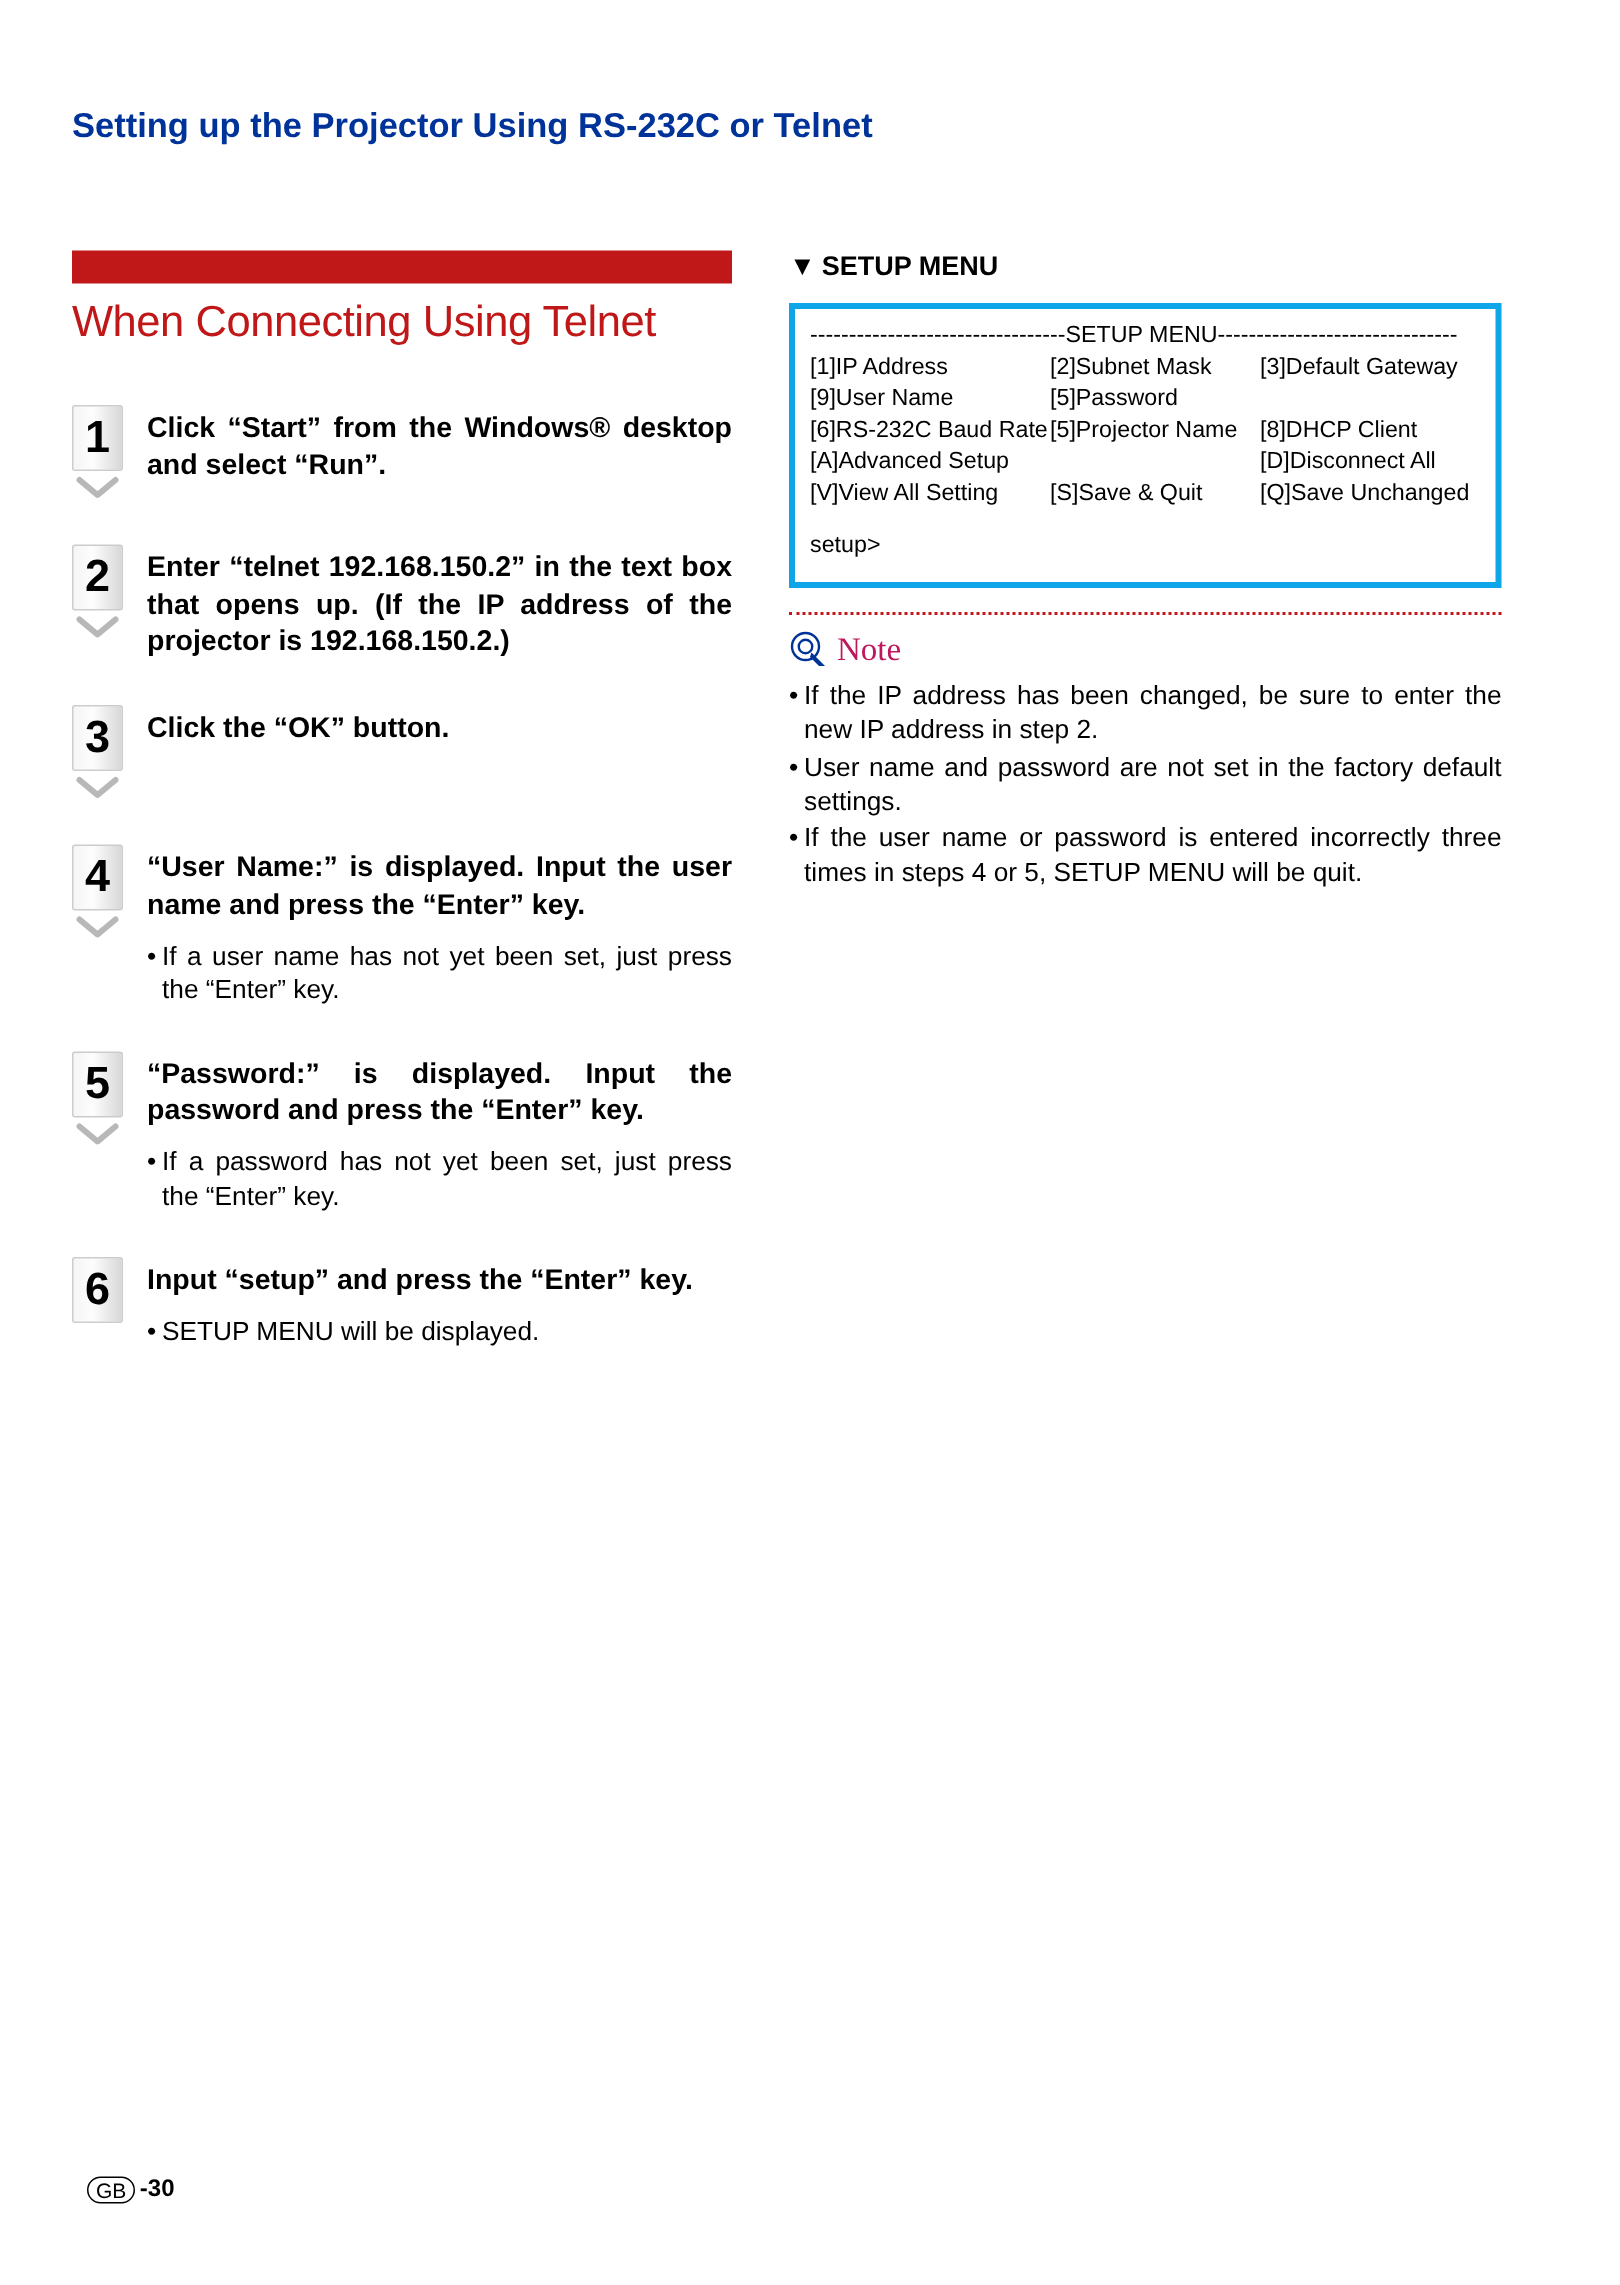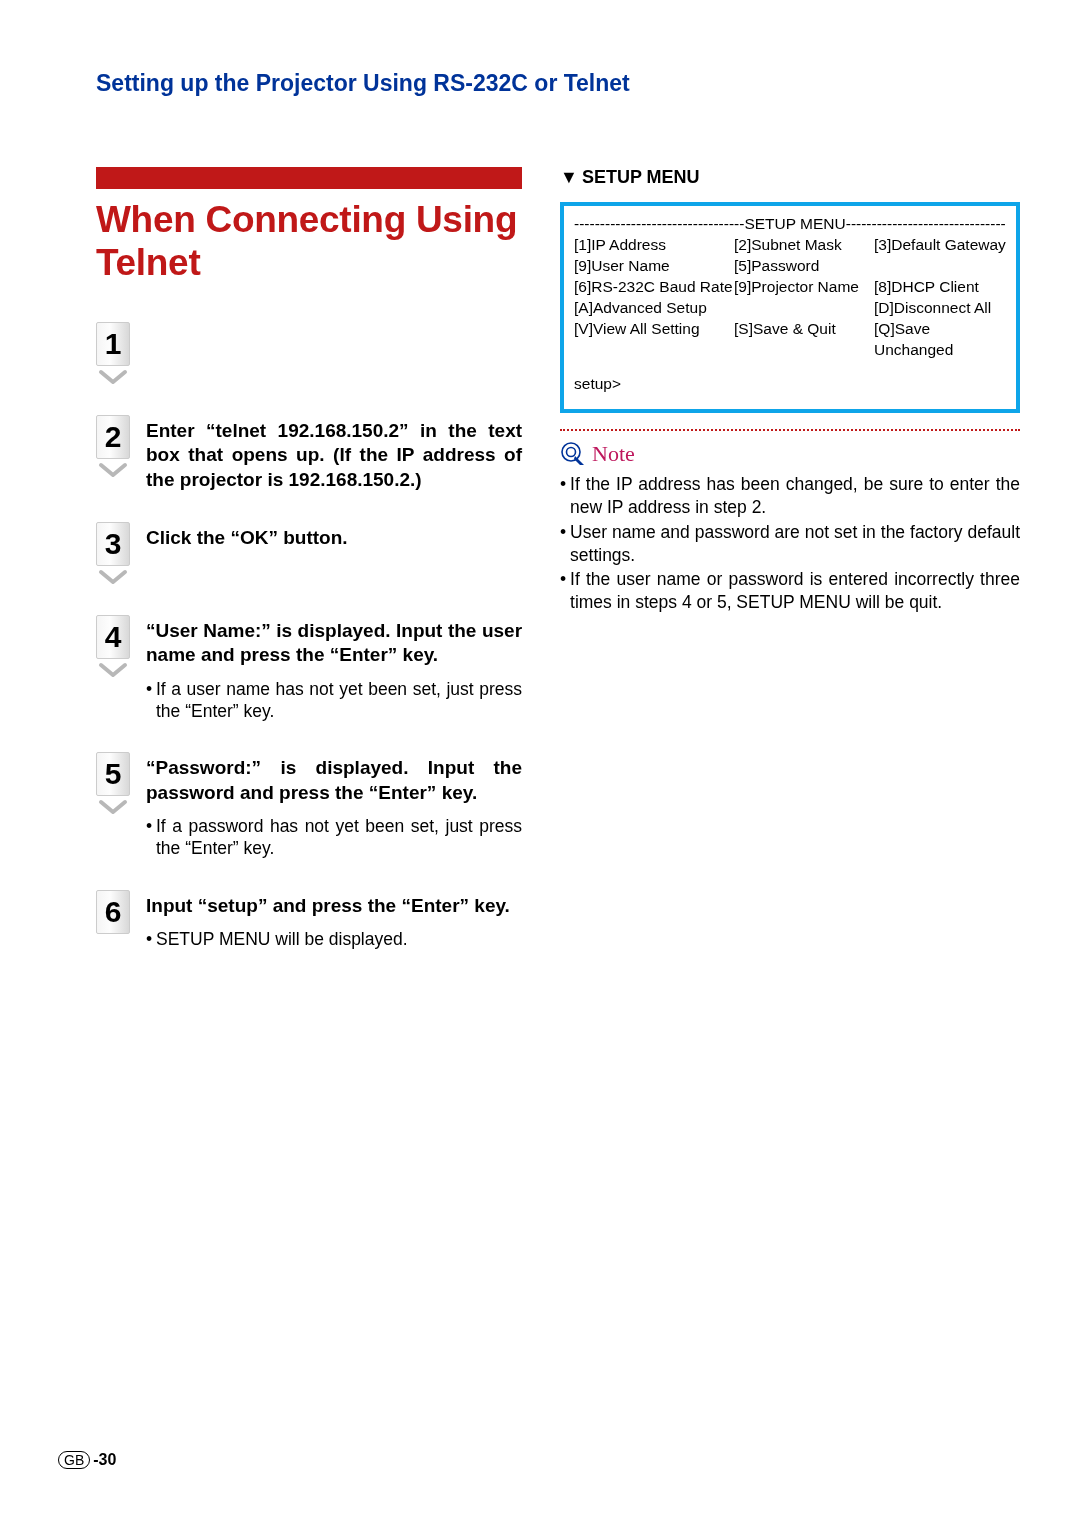--- a/index.html
+++ b/index.html
@@ -7,21 +7,21 @@
     padding: 0;
     background: #fff;
     font-family: Arial, Helvetica, sans-serif;
     color: #000;
   }
   .page {
     width: 1080px;
     height: 1523px;
     position: relative;
     box-sizing: border-box;
-    padding: 70px 60px 40px 96px;
+    padding: 70px 60px 40px 48px;
   }
   .heading {
     color: #003399;
     font-weight: bold;
     font-size: 23px;
     margin-bottom: 70px;
   }
   .columns {
     display: flex;
     gap: 38px;
@@ -33,22 +33,22 @@
     width: 475px;
   }
   .red-bar {
     background: #c01818;
     height: 22px;
     width: 100%;
     margin-bottom: 10px;
   }
   .section-title {
     color: #c01818;
-    font-weight: 700;
-    font-size: 37px;
+    font-weight: 400;
+    font-size: 29px;
     line-height: 1.15;
     margin-bottom: 38px;
     font-family: Arial Black, Arial, sans-serif;
     letter-spacing: -0.3px;
   }
   .step {
     display: flex;
     align-items: flex-start;
     margin-bottom: 30px;
   }
@@ -190,20 +190,23 @@
       <div id="steps-container">
           <div class="step">
             <div class="step-num-wrap">
               <div class="step-num">1</div>
               <div class="step-arrow">
                 <svg width="30" height="16" viewBox="0 0 30 16">
                   <path d="M3 3 L15 13 L27 3" fill="none" stroke="#b8b8b8" stroke-width="4" stroke-linecap="round" stroke-linejoin="round"></path>
                 </svg>
               </div>
             </div>
+            <div class="step-body">
+              <div class="step-main">Click “Start” from the Windows® desktop and select “Run”.</div>
+            </div>
           </div>
           <div class="step">
             <div class="step-num-wrap">
               <div class="step-num">2</div>
               <div class="step-arrow">
                 <svg width="30" height="16" viewBox="0 0 30 16">
                   <path d="M3 3 L15 13 L27 3" fill="none" stroke="#b8b8b8" stroke-width="4" stroke-linecap="round" stroke-linejoin="round"></path>
                 </svg>
               </div>
             </div>
@@ -288,21 +291,21 @@
       <div class="setup-box">
         <div class="header-line">---------------------------------SETUP MENU-------------------------------</div>
         <div class="setup-grid" id="setup-grid">
             <div>[1]IP Address</div>
             <div>[2]Subnet Mask</div>
             <div>[3]Default Gateway</div>
             <div>[9]User Name</div>
             <div>[5]Password</div>
             <div></div>
             <div>[6]RS-232C Baud Rate</div>
-            <div>[9]Projector Name</div>
+            <div>[5]Projector Name</div>
             <div>[8]DHCP Client</div>
             <div>[A]Advanced Setup</div>
             <div></div>
             <div>[D]Disconnect All</div>
             <div>[V]View All Setting</div>
             <div>[S]Save &amp; Quit</div>
             <div>[Q]Save Unchanged</div>
           </div>
         <div class="setup-prompt">setup&gt;</div>
       </div>

